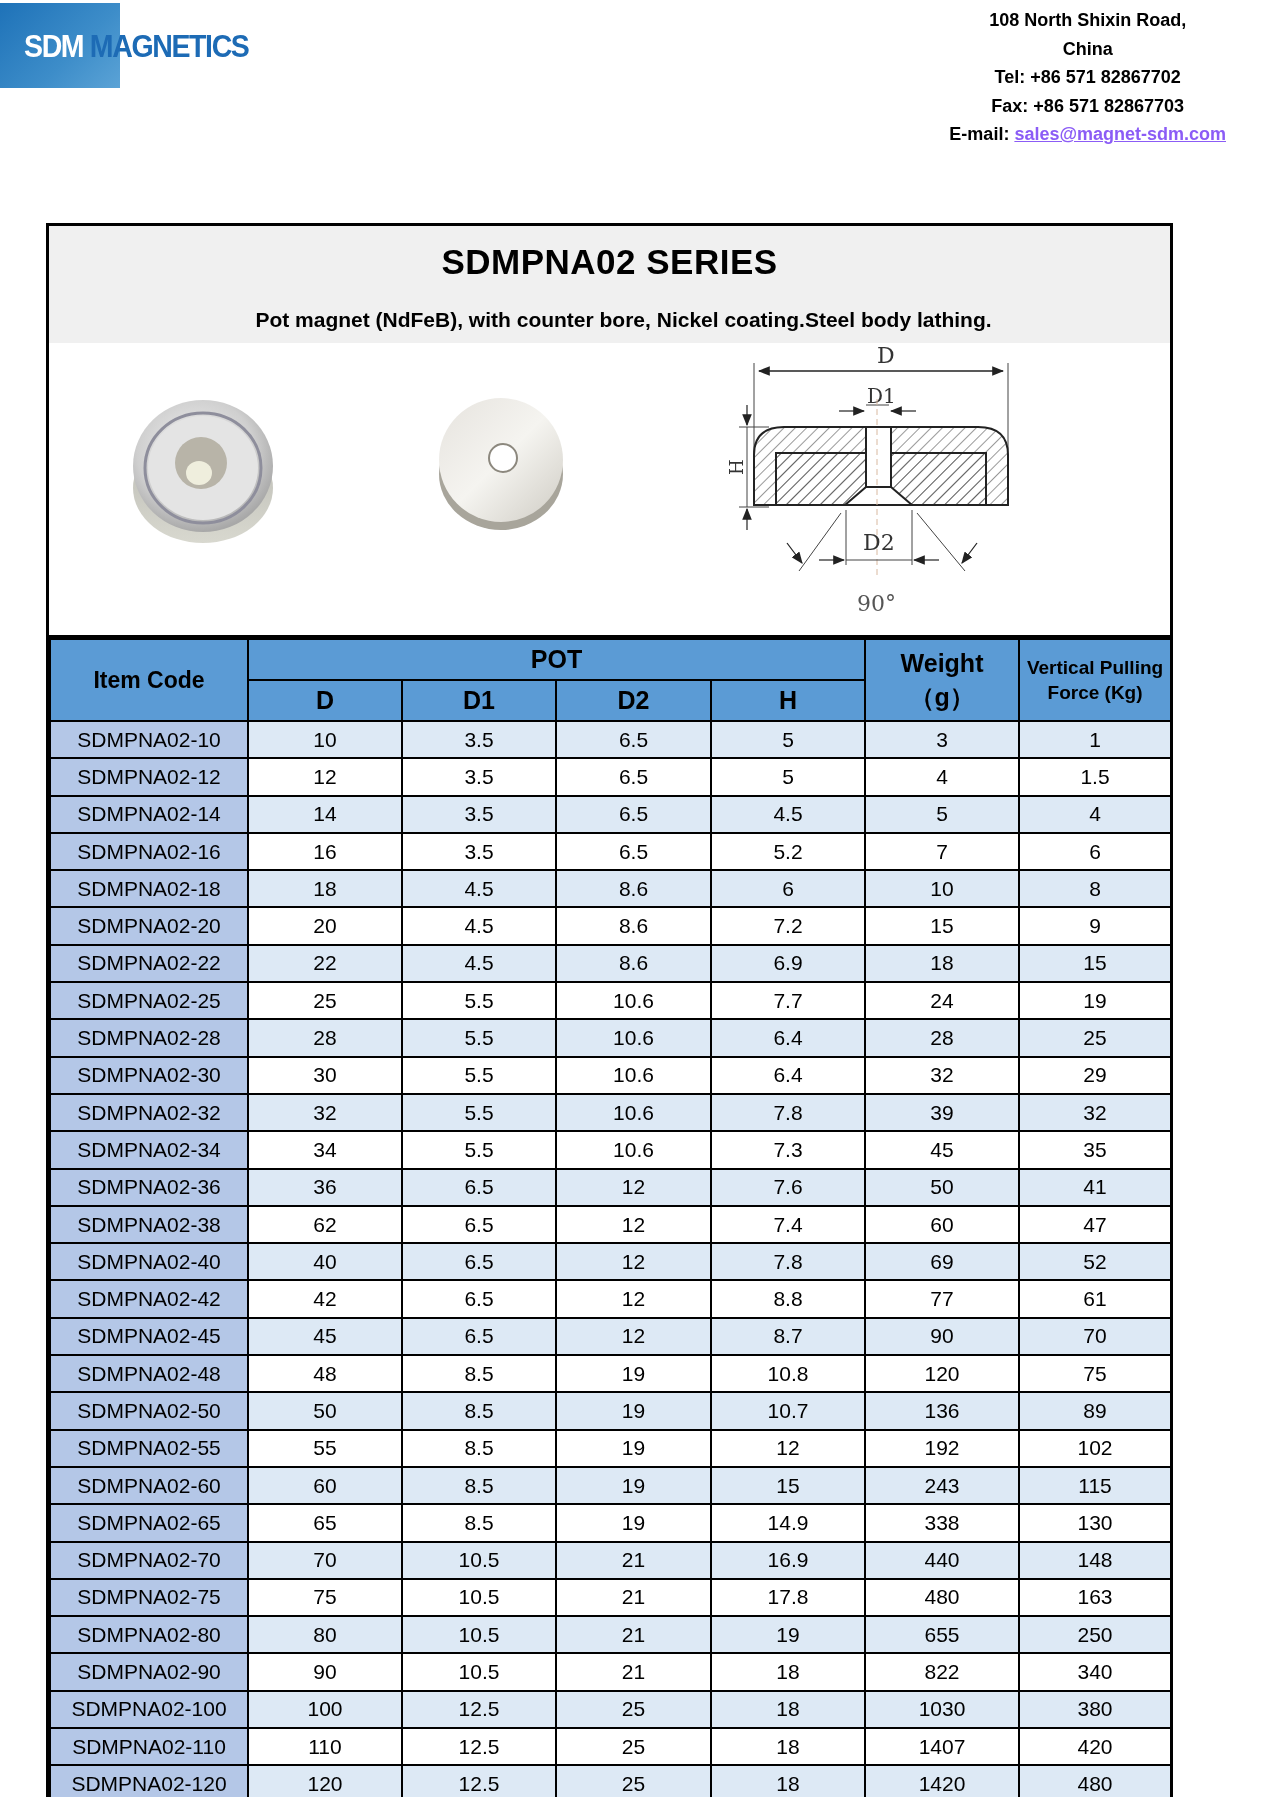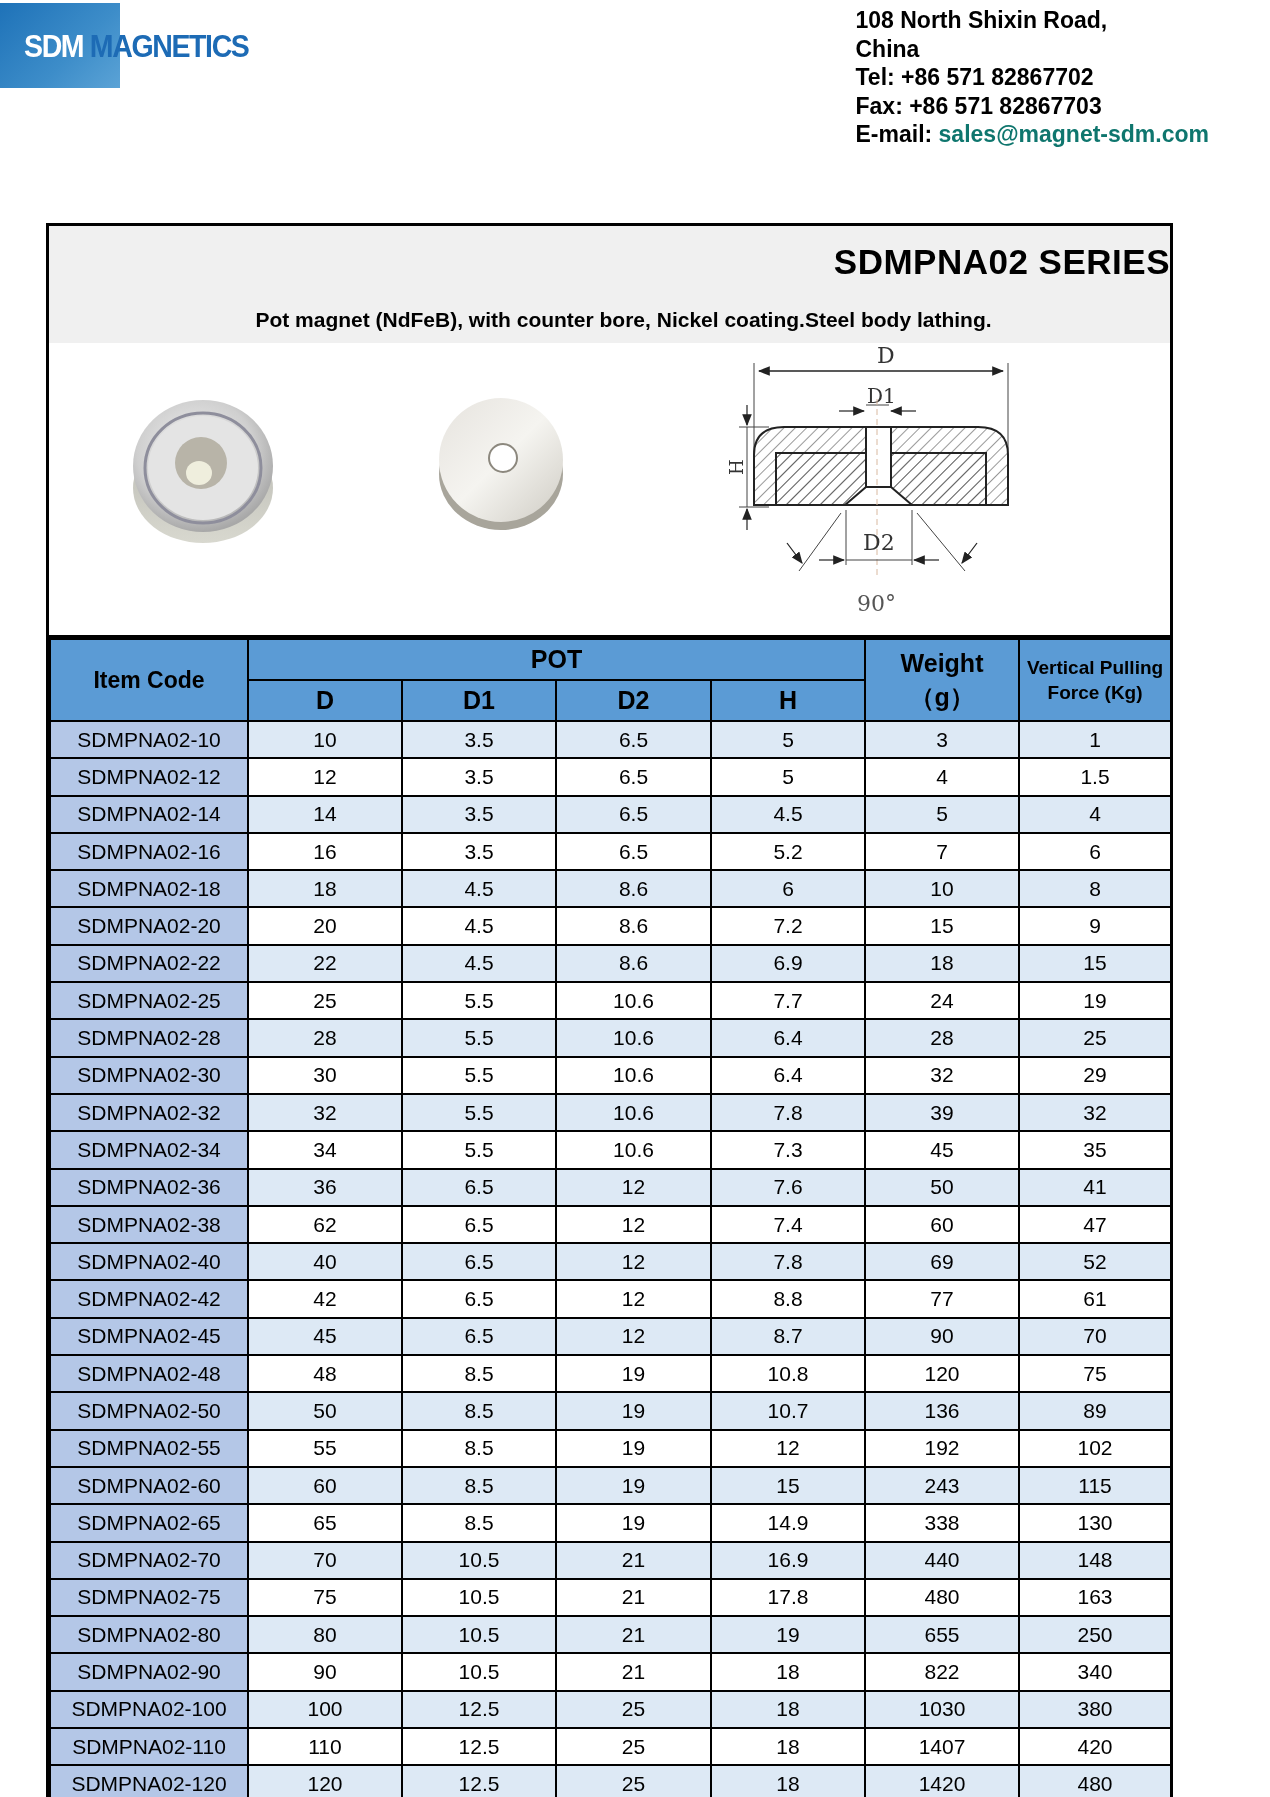--- a/index.html
+++ b/index.html
@@ -1,25 +1,25 @@
 <!DOCTYPE html>
 <html><head>
 <meta charset="utf-8">
 <style>
   html,body{margin:0;padding:0;background:#fff;}
   body{width:1270px;height:1797px;position:relative;overflow:hidden;font-family:"Liberation Sans",sans-serif;color:#000;}
   .logo{position:absolute;left:0;top:3px;width:88px;height:85px;background:linear-gradient(135deg,#1e72b8 0%,#3d8dc9 60%,#5ba3d6 100%);padding-left:32px;}
   .logo-text{position:absolute;left:24px;top:26px;font-size:31px;font-weight:bold;letter-spacing:-1.5px;white-space:nowrap;transform:scaleX(0.92);transform-origin:left center;}
   .logo-text .sdm{color:#fff;}
   .logo-text .mag{color:#1d6bb5;}
-  .contact{position:absolute;right:61px;top:6px;text-align:left;font-weight:bold;font-size:23px;line-height:28.6px;}
-  .contact a{color:#0f766e;}
+  .contact{position:absolute;right:44px;top:6px;text-align:center;font-weight:bold;font-size:18px;line-height:28.6px;}
+  .contact a{color:#8b5cf6;text-decoration:underline;}
   .sheet{position:absolute;left:46px;top:223px;width:1127px;border:3px solid #000;box-sizing:border-box;height:1574px;}
   .title-band{position:absolute;left:0;top:0;right:0;height:117px;background:#f0f0f0;}
-  .series-title{position:absolute;left:0;right:0;top:16px;text-align:right;font-size:35px;font-weight:bold;letter-spacing:0.5px;}
+  .series-title{position:absolute;left:0;right:0;top:16px;text-align:center;font-size:35px;font-weight:bold;letter-spacing:0.5px;}
   .series-sub{position:absolute;left:0;right:0;top:82px;text-align:center;font-size:21px;font-weight:bold;padding-left:28px;}
   .pic-area{position:absolute;left:0;right:0;top:117px;height:292px;background:#fff;border-bottom:3px solid #000;}
   .photo{position:absolute;}
   table.spec{position:absolute;left:0;top:412px;border-collapse:collapse;width:1121px;table-layout:fixed;}
   table.spec td, table.spec th{border:2px solid #000;text-align:center;padding:0;font-weight:normal;}
   table.spec th{background:#5b9bd5;font-weight:bold;}
   th.h-item{font-size:23px;}
   th.h-pot{font-size:25px;height:39px;}
   th.h-sub{font-size:25px;height:39px;}
   th.h-weight{font-size:25px;line-height:34px;}

